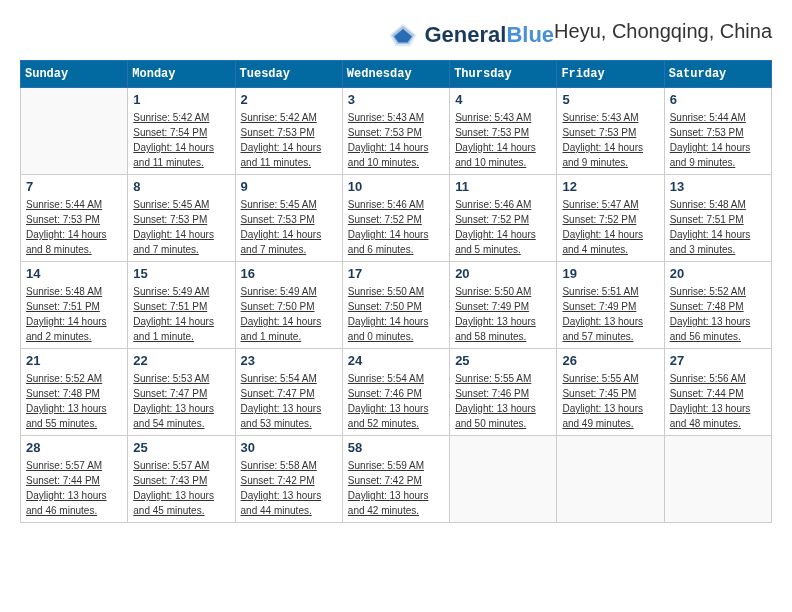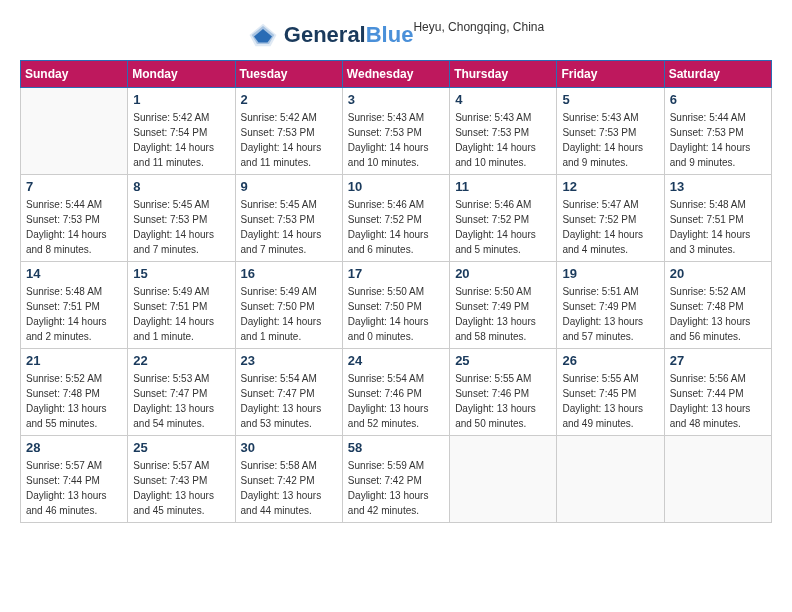--- a/index.html
+++ b/index.html
@@ -5,21 +5,21 @@
     * { box-sizing: border-box; margin: 0; padding: 0; }
     body {
       font-family: Arial, sans-serif;
       background: #fff;
       width: 792px;
       min-height: 612px;
       padding: 20px;
     }
     .header {
       display: flex;
-      justify-content: center;
+      justify-content: flex-end;
       align-items: flex-start;
       margin-bottom: 10px;
     }
     .logo {
       display: flex;
       align-items: center;
       gap: 6px;
     }
     .logo-text {
       font-size: 22px;
@@ -36,36 +36,37 @@
     }
     .title-block {
       text-align: right;
     }
     .month-year {
       font-size: 36px;
       font-weight: bold;
       color: #1a3a5c;
     }
     .location {
-      font-size: 12px;
+      font-size: 20px;
       color: #333;
     }
     table {
       width: 100%;
       border-collapse: collapse;
       font-size: 11px;
     }
     thead tr th {
-      background-color: #be185d;
+      background-color: #0369a1;
       color: #fff;
       padding: 6px 4px;
       text-align: left;
       font-size: 12px;
       font-weight: bold;
       border: 1px solid #2a6cb5;
+      font-family: Liberation Mono, monospace;
     }
     tbody tr td {
       border: 1px solid #ccc;
       padding: 4px 5px;
       vertical-align: top;
       height: 80px;
       width: calc(100% / 7);
     }
     tbody tr td.empty {
       background: #f9f9f9;
@@ -73,20 +74,21 @@
     .day-number {
       font-size: 13px;
       font-weight: bold;
       color: #1a3a5c;
       margin-bottom: 3px;
     }
     .day-info {
       font-size: 10px;
       color: #333;
       line-height: 1.5;
+      text-decoration: underline;
     }
   </style>
 </head>
 <body>
 
 <div class="header">
   <div class="logo">
     <svg class="logo-icon" viewBox="0 0 40 40" xmlns="http://www.w3.org/2000/svg">
       <polygon points="20,5 38,20 30,35 10,35 2,20" fill="#2a6cb5" opacity="0.15"></polygon>
       <polygon points="20,8 35,20 28,32 12,32 5,20" fill="#2a6cb5" opacity="0.3"></polygon>

